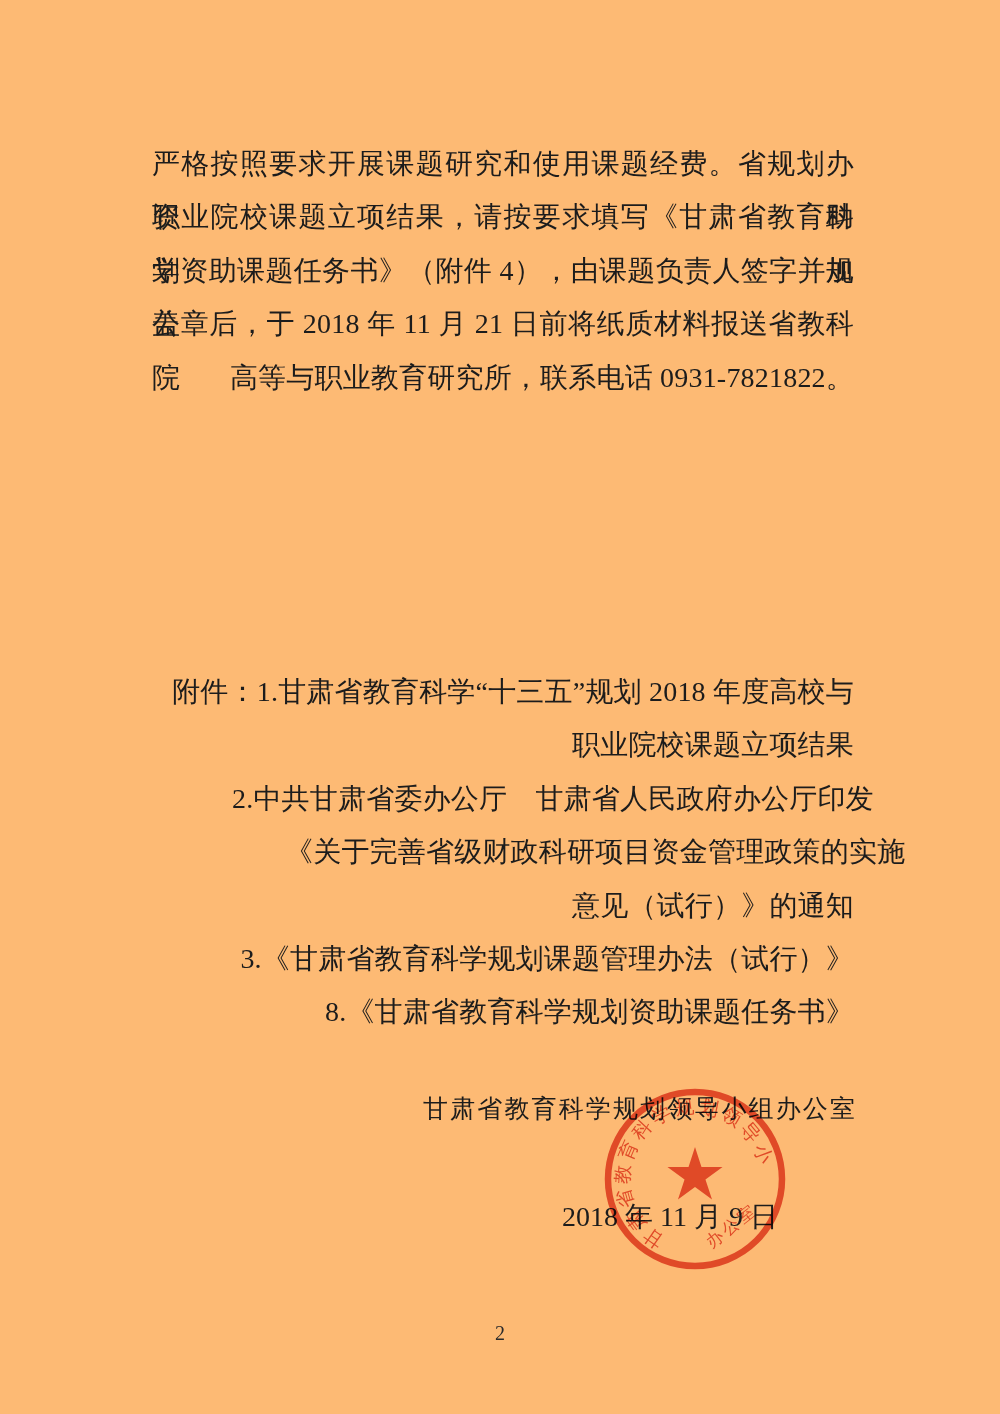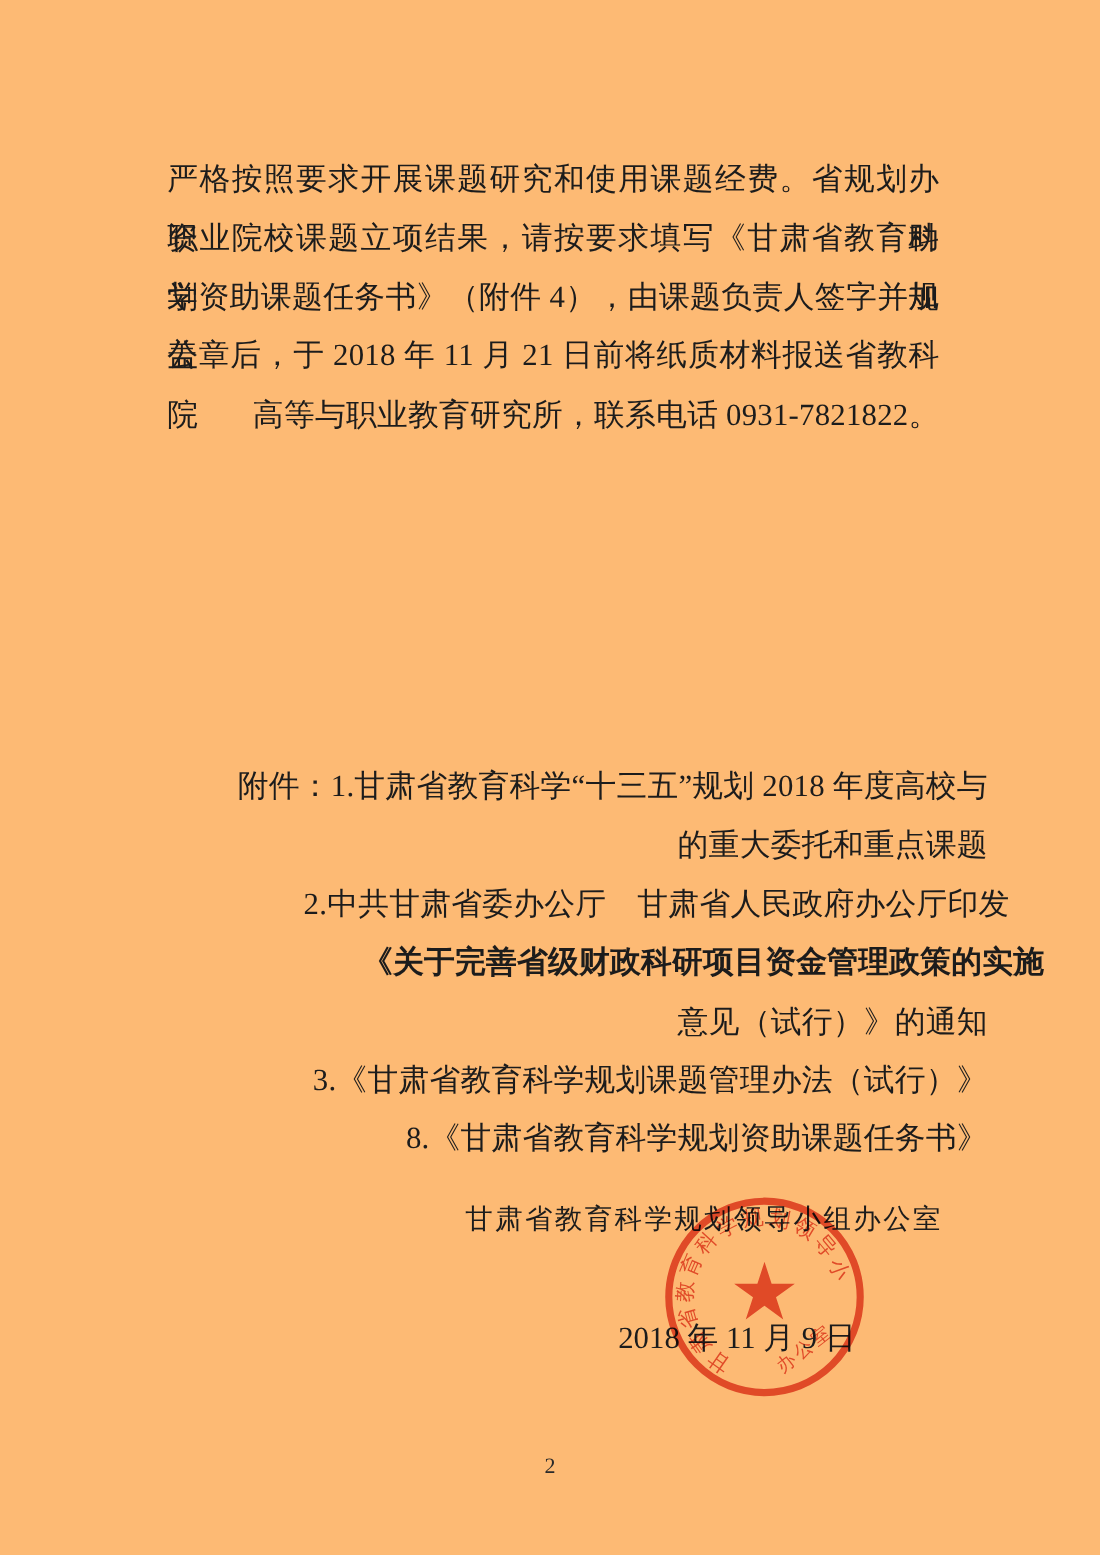--- a/index.html
+++ b/index.html
@@ -9,33 +9,33 @@
     font-family:"Liberation Serif","DejaVu Serif",serif;
     color:#1c1c1c;
   }
   .page {
     position:relative; width:1000px; height:1414px;
     background:#fdba74; overflow:hidden;
   }
   .block { position:absolute; left:152px; width:702px; }
   .para1 { top:137px; }
   .para2 { top:404px; }
-  .attach { top:689px;margin-left:44px; }
+  .attach { top:665px; }
   .line {
     height:53.4px; line-height:53.4px;
     font-size:28px; letter-spacing:0.2px;
     white-space:nowrap;
     text-align:right;
   }
   .just { text-align:justify; text-align-last:justify; white-space:normal; }
   .ind2 { text-indent:56px; }
   .i80  { padding-left:80px; }
   .i88  { padding-left:88px; }
   .i111 { padding-left:111px; }
-  .i133 { padding-left:133px;font-weight:bold; }
+  .i133 { padding-left:133px; }
   .sig {
     position:absolute; left:423px; top:1084px; width:432px;
     font-size:25px; line-height:50px; white-space:nowrap;
   }
   .sig-office { text-align:justify; text-align-last:justify; white-space:normal; }
   .sig-date {
     position:absolute; left:540px; top:1192px; width:260px;
     font-size:28px; line-height:50px; text-align:center; white-space:nowrap;
   }
   .pagenum {
@@ -60,21 +60,21 @@
     <div class="line just">严格按照要求开展课题研究和使用课题经费。省规划办资助</div>
     <div class="line just">职业院校课题立项结果，请按要求填写《甘肃省教育科学规</div>
     <div class="line just">划资助课题任务书》（附件 4），由课题负责人签字并加盖</div>
     <div class="line just">公章后，于 2018 年 11 月 21 日前将纸质材料报送省教科院</div>
     <div class="line">高等与职业教育研究所，联系电话 0931-7821822。</div>
   </div>
 
 
   <div class="block attach">
     <div class="line">附件：1.甘肃省教育科学“十三五”规划 2018 年度高校与</div>
-    <div class="line i111">的重大委托和重点课题</div>
+    <div class="line i111">职业院校课题立项结果</div>
     <div class="line i80">2.中共甘肃省委办公厅　甘肃省人民政府办公厅印发</div>
     <div class="line i133">《关于完善省级财政科研项目资金管理政策的实施</div>
     <div class="line i111">意见（试行）》的通知</div>
     <div class="line i88">3.《甘肃省教育科学规划课题管理办法（试行）》</div>
     <div class="line i88">8.《甘肃省教育科学规划资助课题任务书》</div>
   </div>
 
   <div class="sig sig-office">甘肃省教育科学规划领导小组办公室</div>
   <div class="sig-date">2018 年 11 月 9 日</div>
 

